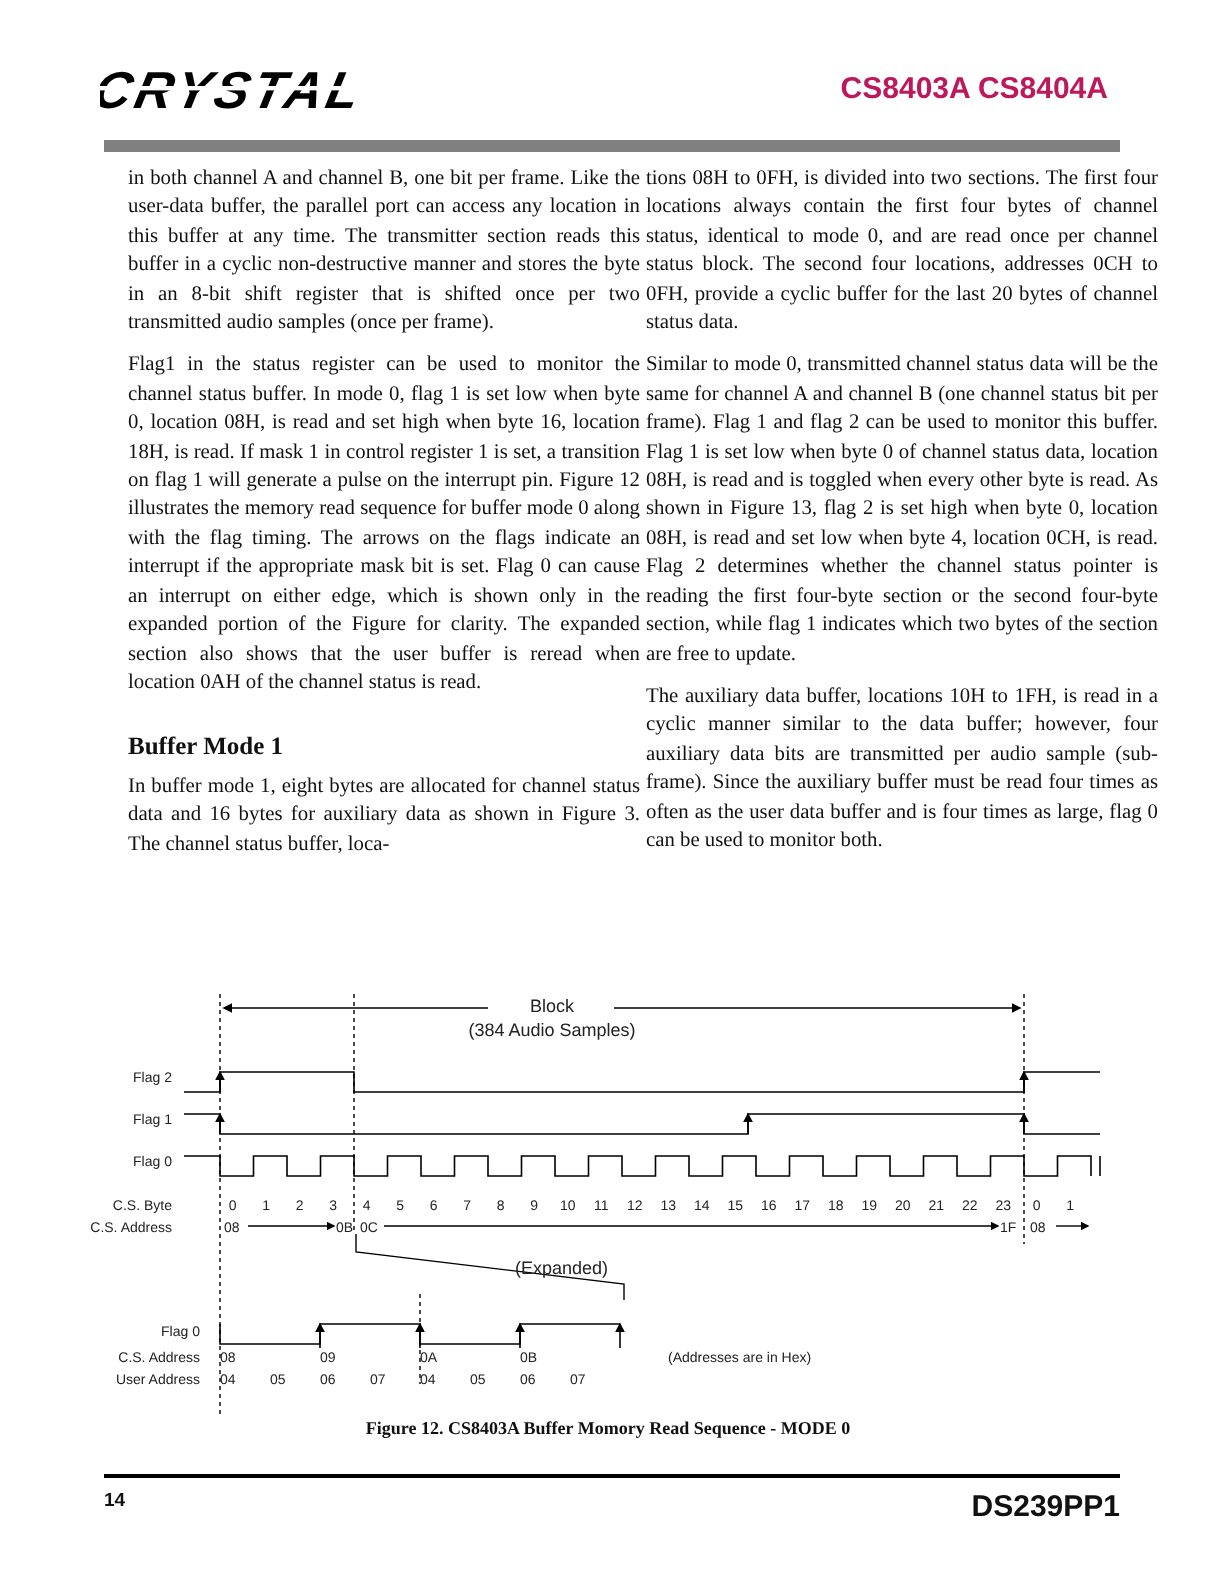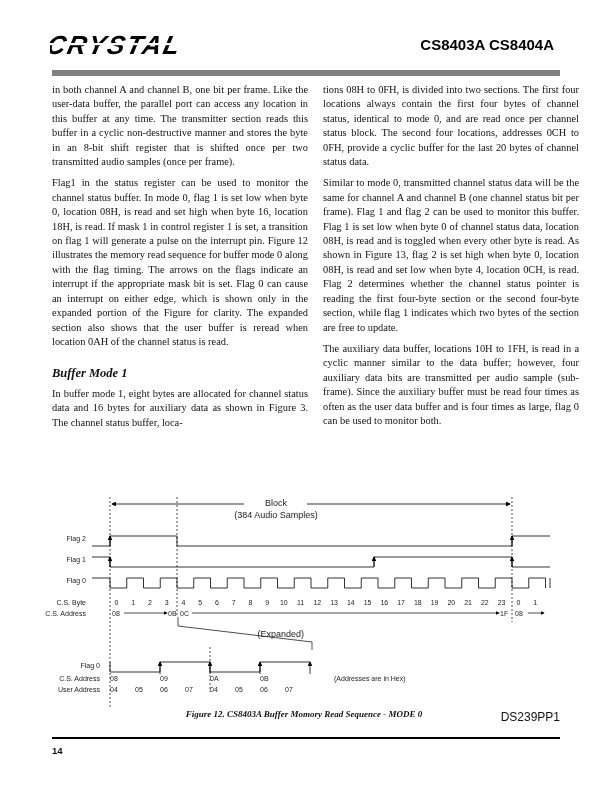--- a/index.html
+++ b/index.html
@@ -1,32 +1,32 @@
 <!DOCTYPE html>
 <html><head>
 <meta charset="utf-8">
 <style>
   html, body { margin:0; padding:0; background:#fff; }
   body { width:612px; height:792px; position:relative; overflow:hidden; font-family:"Liberation Serif", serif; color:#111; }
   .logo { position:absolute; left:50px; top:32px; width:128px; height:26px; }
-  .doc-title { position:absolute; right:58px; top:36px; font-family:"Liberation Sans", sans-serif; font-weight:bold; font-size:15px; color:#000000; }
+  .doc-title { position:absolute; right:58px; top:36px; font-family:"Liberation Sans", sans-serif; font-weight:bold; font-size:15px; color:#be185d; }
   .header-bar { position:absolute; left:52px; top:70px; width:508px; height:6px; background:#808080; }
   .col { position:absolute; top:83px; width:256px; font-size:10.4px; line-height:14.4px; text-align:justify; }
   .col p { margin:0 0 7px 0; }
-  .col-left { left:52px; }
+  .col-left { left:64px; }
   .col-right { left:323px; }
-  .subhead { font-weight:bold; font-style:italic; font-size:12.5px; margin:17px 0 6px 0; }
+  .subhead { font-weight:bold; font-size:12.5px; margin:17px 0 6px 0; }
   .figure { position:absolute; left:44px; top:492px; width:520px; height:230px; }
   .figure svg { position:absolute; left:0; top:0; }
   .fig-label { font-family:"Liberation Sans", sans-serif; font-size:7px; fill:#222; }
   .fig-label-md { font-family:"Liberation Sans", sans-serif; font-size:9px; fill:#222; }
-  .caption { position:absolute; left:0; width:520px; top:217px; text-align:center; font-weight:bold; font-size:9px;font-style:italic; }
+  .caption { position:absolute; left:0; width:520px; top:217px; text-align:center; font-weight:bold; font-size:9px; }
   .footer-rule { position:absolute; left:52px; top:737px; width:508px; height:2px; background:#000; }
   .page-num { position:absolute; left:52px; top:745px; font-family:"Liberation Sans", sans-serif; font-weight:bold; font-size:9.5px; }
-  .doc-id { position:absolute; right:52px; top:710px; font-family:"Liberation Sans", sans-serif; font-weight:normal; font-size:12px; }
+  .doc-id { position:absolute; right:52px; top:745px; font-family:"Liberation Sans", sans-serif; font-weight:bold; font-size:15px; }
 </style>
 </head>
 <body>
 
 <svg class="logo" viewBox="0 0 128 26">
   <text x="0" y="22" font-family="Liberation Sans, sans-serif" font-weight="bold" font-style="italic" font-size="26" letter-spacing="2" fill="#000" transform="skewX(-12)">CRYSTAL</text>
   <rect x="0" y="11" width="130" height="2.2" fill="#fff"></rect>
 </svg>
 <div class="doc-title">CS8403A CS8404A</div>
 <div class="header-bar"></div>

